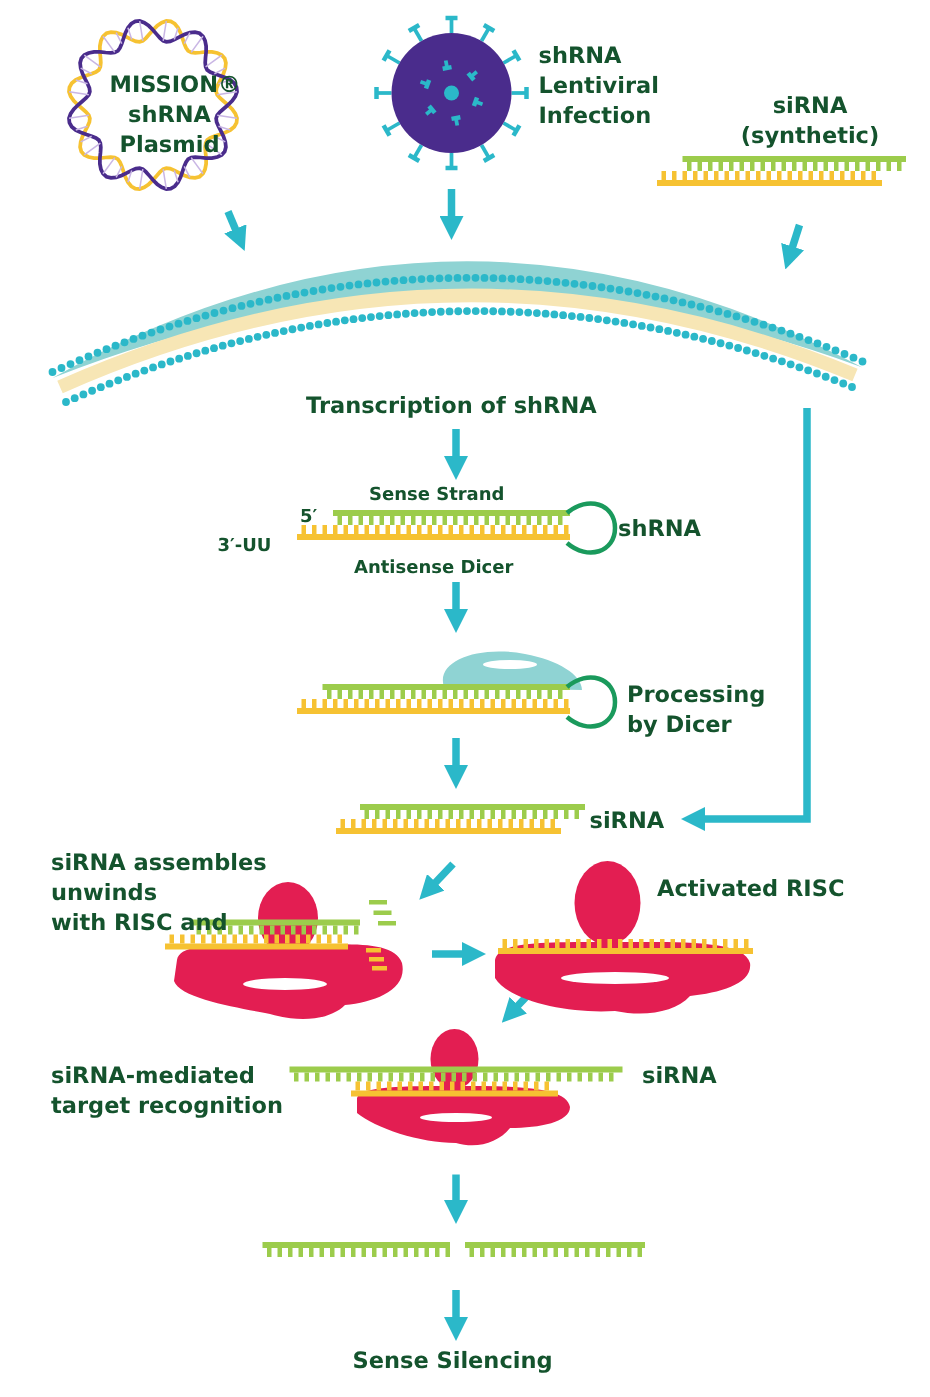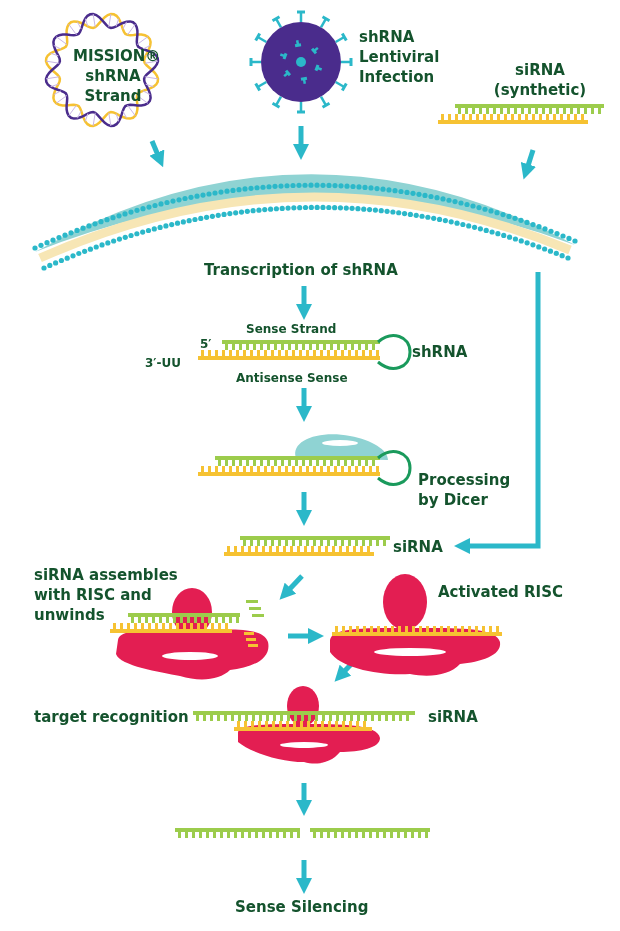--- a/index.html
+++ b/index.html
@@ -703,56 +703,57 @@
       <rect x="404" y="832" width="3" height="6" fill="#9ccc4c"></rect>
       <rect x="411" y="832" width="3" height="6" fill="#9ccc4c"></rect>
       <rect x="418" y="832" width="3" height="6" fill="#9ccc4c"></rect>
       <rect x="425" y="832" width="3" height="6" fill="#9ccc4c"></rect>
     </g>
 </svg>
 
 <div class="lbl c" style="left:62px;top:46px;width:80px;margin-left:11px;">
   <div>MISSION®</div>
   <div>shRNA</div>
-  <div>Strand</div>
+  <div>Plasmid</div>
 </div>
 <div class="lbl" style="left:359px;top:27px;">
   <div>shRNA</div>
   <div>Lentiviral</div>
   <div>Infection</div>
 </div>
 <div class="lbl c" style="left:480px;top:60px;width:120px;">
   <div>siRNA</div>
   <div>(synthetic)</div>
 </div>
 
 <div class="lbl" style="left:204px;top:260px;">Transcription of shRNA</div>
 
 <div class="lbl sm" style="left:246px;top:321px;">Sense Strand</div>
 <div class="lbl sm" style="left:200px;top:336px;">5′</div>
 <div class="lbl sm" style="left:145px;top:355px;">3′-UU</div>
-<div class="lbl sm" style="left:236px;top:370px;">Antisense Sense</div>
+<div class="lbl sm" style="left:236px;top:370px;">Antisense Dicer</div>
 <div class="lbl" style="left:412px;top:342px;">shRNA</div>
 
-<div class="lbl" style="left:418px;top:453px;margin-top:17px;">
+<div class="lbl" style="left:418px;top:453px;">
   <div>Processing</div>
   <div>by Dicer</div>
 </div>
 
 <div class="lbl" style="left:393px;top:537px;">siRNA</div>
 
 <div class="lbl" style="left:34px;top:565px;">
   <div>siRNA assembles</div>
+  <div>unwinds</div>
   <div>with RISC and</div>
-  <div>unwinds</div>
 </div>
 
 <div class="lbl" style="left:438px;top:582px;">Activated RISC</div>
 
 <div class="lbl" style="left:34px;top:707px;">
+  <div>siRNA-mediated</div>
   <div>target recognition</div>
 </div>
 <div class="lbl" style="left:428px;top:707px;">siRNA</div>
 
 <div class="lbl" style="left:28px;top:812px;">
 </div>
 
 <div class="lbl" style="left:235px;top:897px;">Sense Silencing</div>
 
 </body></html>

